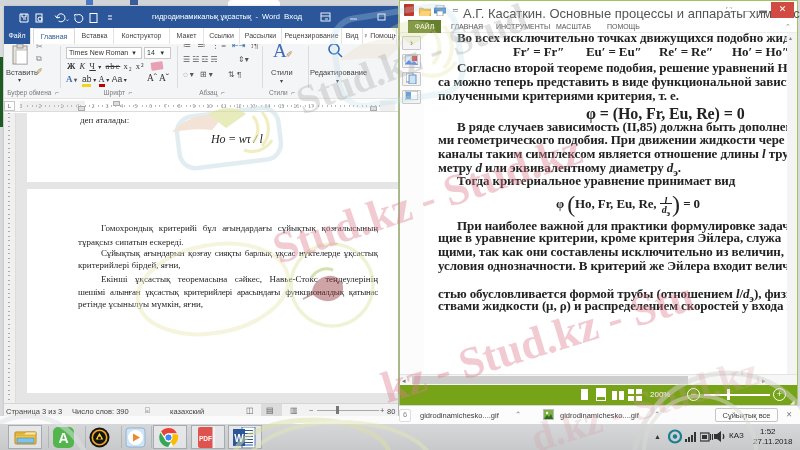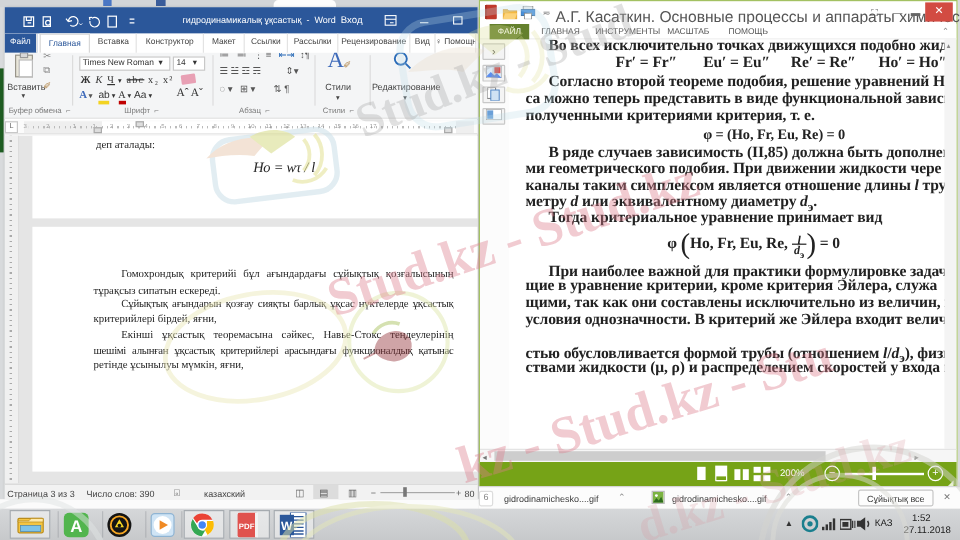--- a/index.html
+++ b/index.html
@@ -239,21 +239,21 @@
   </div>
   <div class="abs" id="vcontent">
     <div class="scan" style="left:33px;top:-3px">Во всех исключительно точках движущихся подобно жидк</div>
     <div class="scan" style="left:89px;top:11px">Fr′ = Fr″</div>
     <div class="scan" style="left:162px;top:11px">Eu′ = Eu″</div>
     <div class="scan" style="left:235px;top:11px">Re′ = Re″</div>
     <div class="scan" style="left:308px;top:11px">Ho′ = Ho″</div>
     <div class="scan" style="left:33px;top:27px">Согласно второй теореме подобия, решение уравнений На</div>
     <div class="scan" style="left:14px;top:41px">са можно теперь представить в виде функциональной зависи</div>
     <div class="scan" style="left:14px;top:55px">полученными критериями критерия, т. е.</div>
-    <div class="scan" style="left:162px;top:72px;font-size:12px">φ = (Но, Fr, Eu, Re) = 0</div>
+    <div class="scan" style="left:162px;top:72px;font-size:16px">φ = (Но, Fr, Eu, Re) = 0</div>
     <div class="scan" style="left:33px;top:86px">В ряде случаев зависимость (II,85) должна быть дополнен</div>
     <div class="scan" style="left:14px;top:99px">ми геометрического подобия. При движении жидкости чере</div>
     <div class="scan" style="left:14px;top:113px">каналы таким симплексом является отношение длины <i>l</i> тру</div>
     <div class="scan" style="left:14px;top:127px">метру <i>d</i> или эквивалентному диаметру <i>d</i><sub>э</sub>.</div>
     <div class="scan" style="left:33px;top:140px">Тогда критериальное уравнение принимает вид</div>
     <div class="scan" style="left:132px;top:158px;font-size:13px">φ <span style="font-size:24px;font-weight:normal;vertical-align:-4px">(</span>Ho, Fr, Eu, Re, <span style="display:inline-block;vertical-align:-5px;text-align:center;font-size:10px;line-height:9px"><i>l</i><br><span style="border-top:1px solid #222;padding:0 2px"><i>d</i><sub>э</sub></span></span><span style="font-size:24px;font-weight:normal;vertical-align:-4px">)</span> = 0</div>
     <div class="scan" style="left:14px;top:197px">щие в уравнение критерии, кроме критерия Эйлера, служа</div>
     <div class="scan" style="left:33px;top:185px">При наиболее важной для практики формулировке задач</div>
     <div class="scan" style="left:14px;top:211px">щими, так как они составлены исключительно из величин, х</div>
     <div class="scan" style="left:14px;top:225px">условия однозначности. В критерий же Эйлера входит велич</div>

